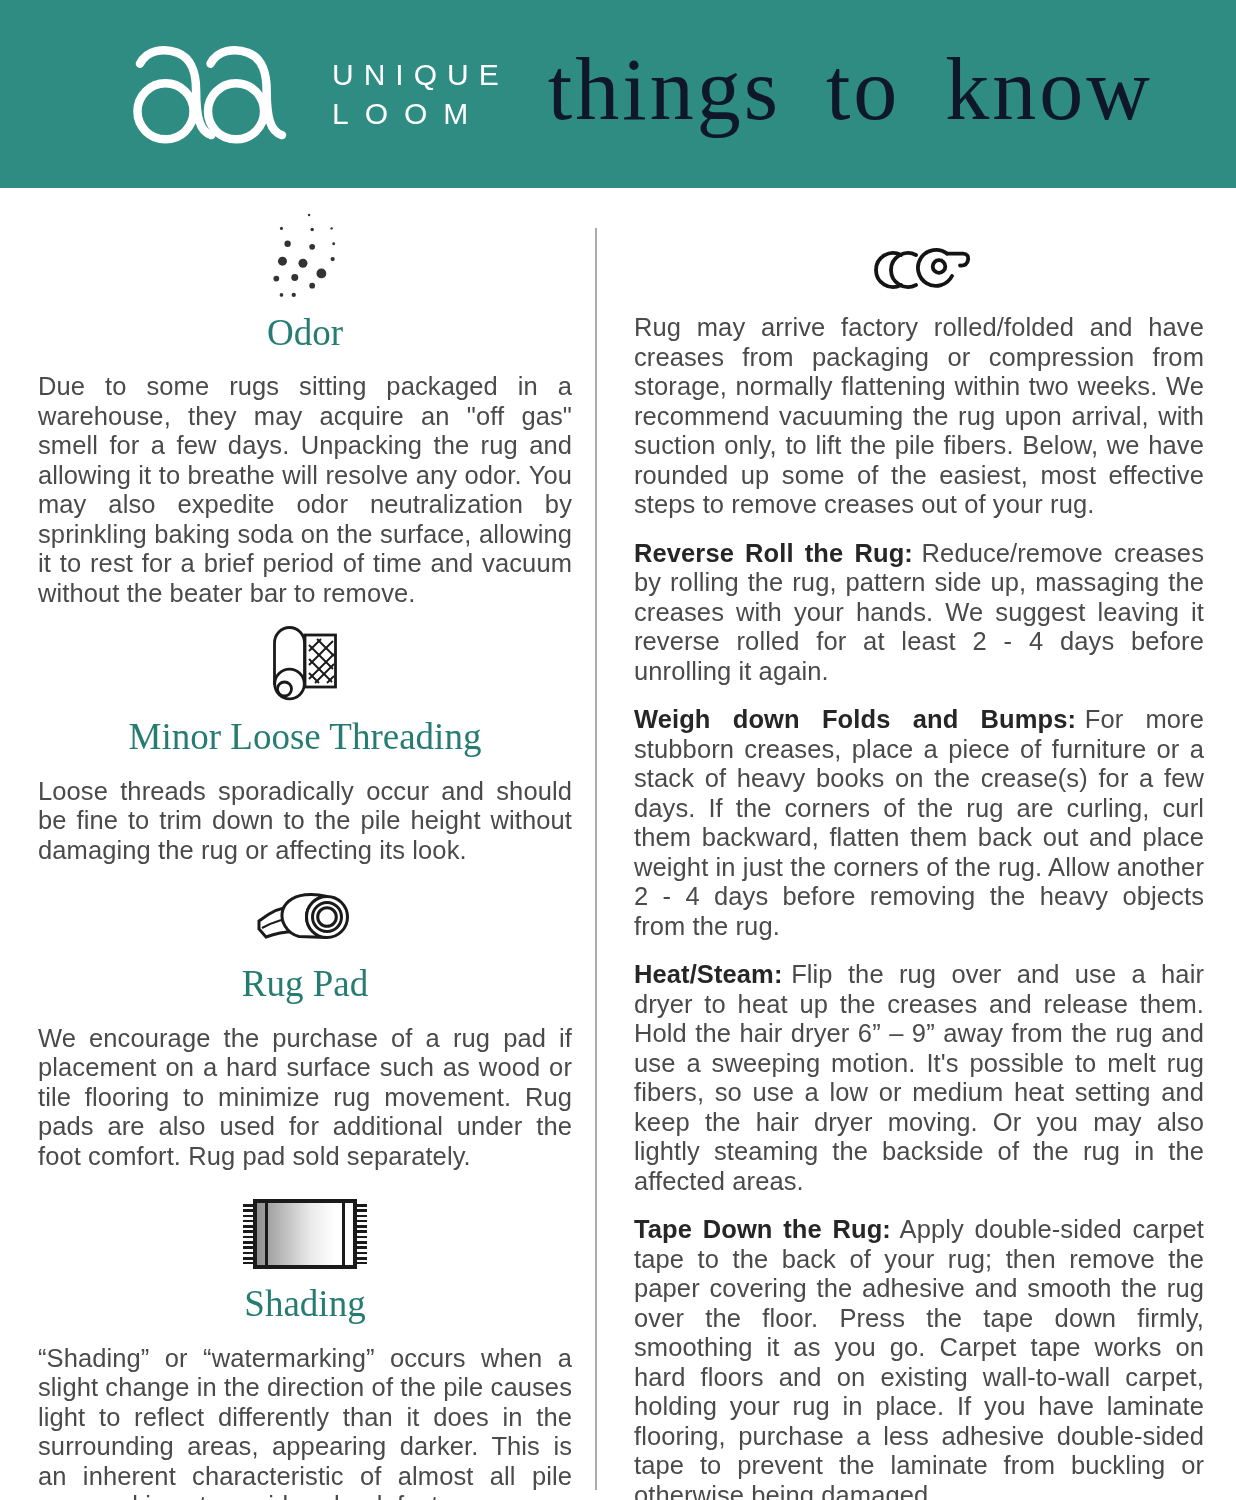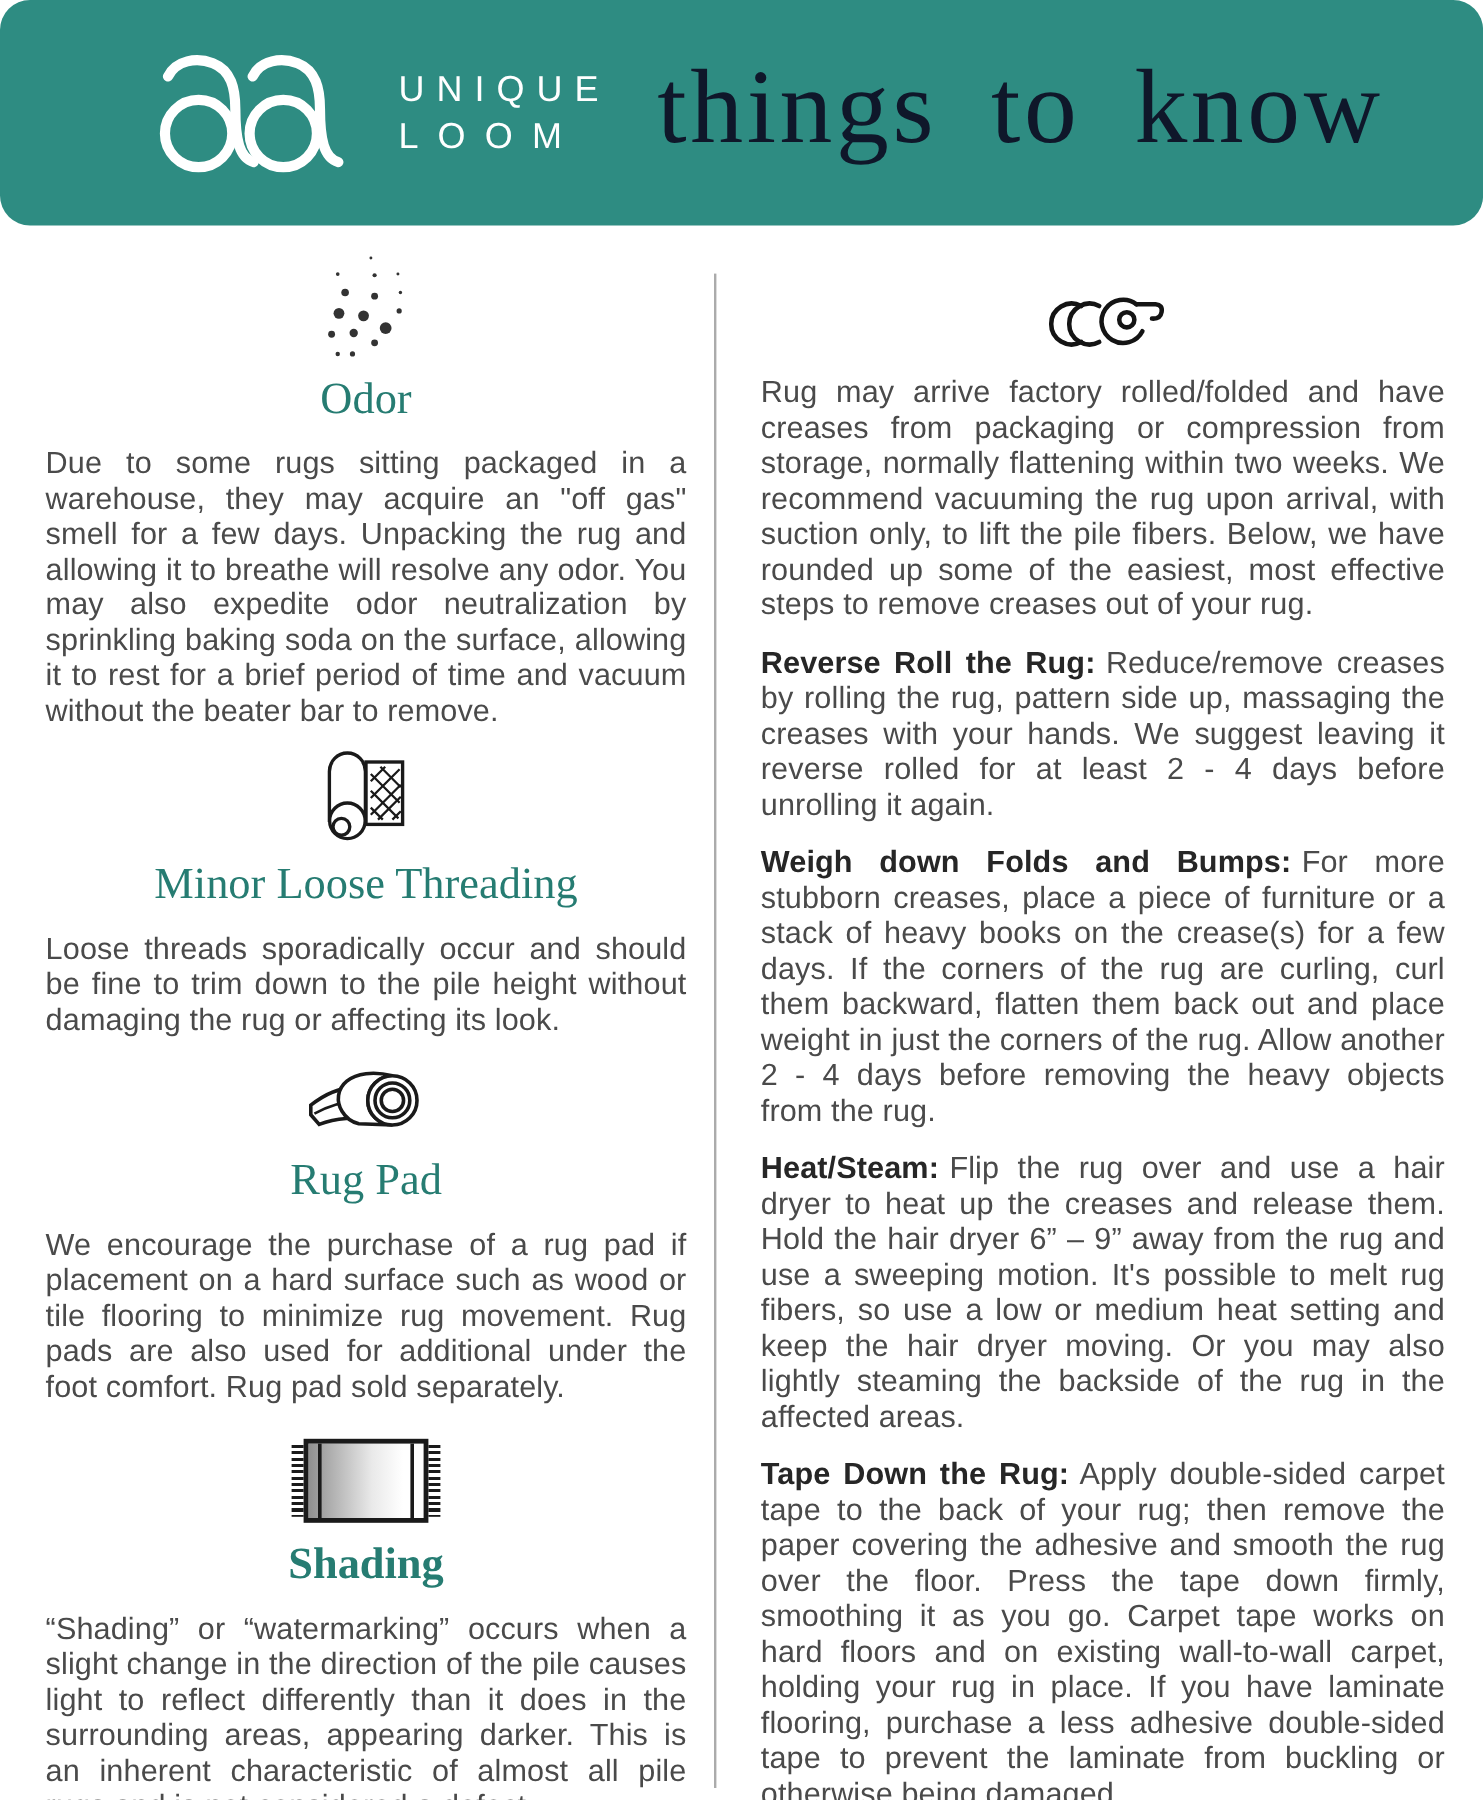--- a/index.html
+++ b/index.html
@@ -13,21 +13,21 @@
   *{box-sizing:border-box;margin:0;padding:0;}
   html,body{background:#ffffff;}
   .page{
     position:relative;width:1236px;height:1500px;background:#fff;overflow:hidden;
     font-family:"Liberation Sans",sans-serif;
   }
   
   .banner{
     position:absolute;top:0;left:0;width:1236px;height:188px;
     background:var(--banner-teal);
-    display:flex;align-items:center;padding:0 74px 0 110px;border-radius:25px;
+    display:flex;align-items:center;padding:0 74px 0 110px;
   }
   .logo-svg{width:196px;height:102px;flex:0 0 auto;margin-top:4px;}
   .brand{color:#fff;margin-left:26px;display:flex;flex-direction:column;line-height:1.3;}
   .brand span{font-size:30px;letter-spacing:10px;font-weight:400;}
   .brand span + span{letter-spacing:16px;}
   .banner-title{
     flex:1;text-align:center;color:#0f172a;
     font-family:"Liberation Serif",serif;font-size:88px;font-weight:400;
     letter-spacing:3px;word-spacing:20px;padding:0 0 10px 30px;white-space:nowrap;
   }
@@ -48,21 +48,21 @@
   }
   p.body .tip-label{font-weight:bold;color:var(--bold-text);margin-right:0.34em;}
   
   .s-odor .icon-wrap{margin-top:24px;height:86px;}
   .s-odor h2{margin-top:14px;}
   .s-thread .icon-wrap{margin-top:14px;height:82px;}
   .s-thread h2{margin-top:12px;}
   .s-pad .icon-wrap{margin-top:24px;height:56px;}
   .s-pad h2{margin-top:18px;}
   .s-shade .icon-wrap{margin-top:24px;height:78px;}
-  .s-shade h2{margin-top:10px;font-weight:bold;}
+  .s-shade h2{margin-top:10px;}
   
   .s-crease .icon-wrap{margin-top:56px;height:50px;}
   .s-crease h2{margin-top:20px;}
   .tip{margin-top:26px;}
   
   .shading-icon{display:flex;align-items:center;justify-content:center;}
   .fringe{width:10px;height:60px;background:repeating-linear-gradient(to bottom,var(--icon-ink) 0 2.6px,transparent 2.6px 5.3px);}
   .rug-rect{width:104px;height:70px;border:4.5px solid var(--icon-ink);background:linear-gradient(90deg,#8f8f8f 0%,#e9e9e9 55%,#ffffff 82%);position:relative;}
   .inner-line{position:absolute;top:0;bottom:0;width:3px;background:var(--icon-ink);}
   .inner-line.l{left:8px;}

